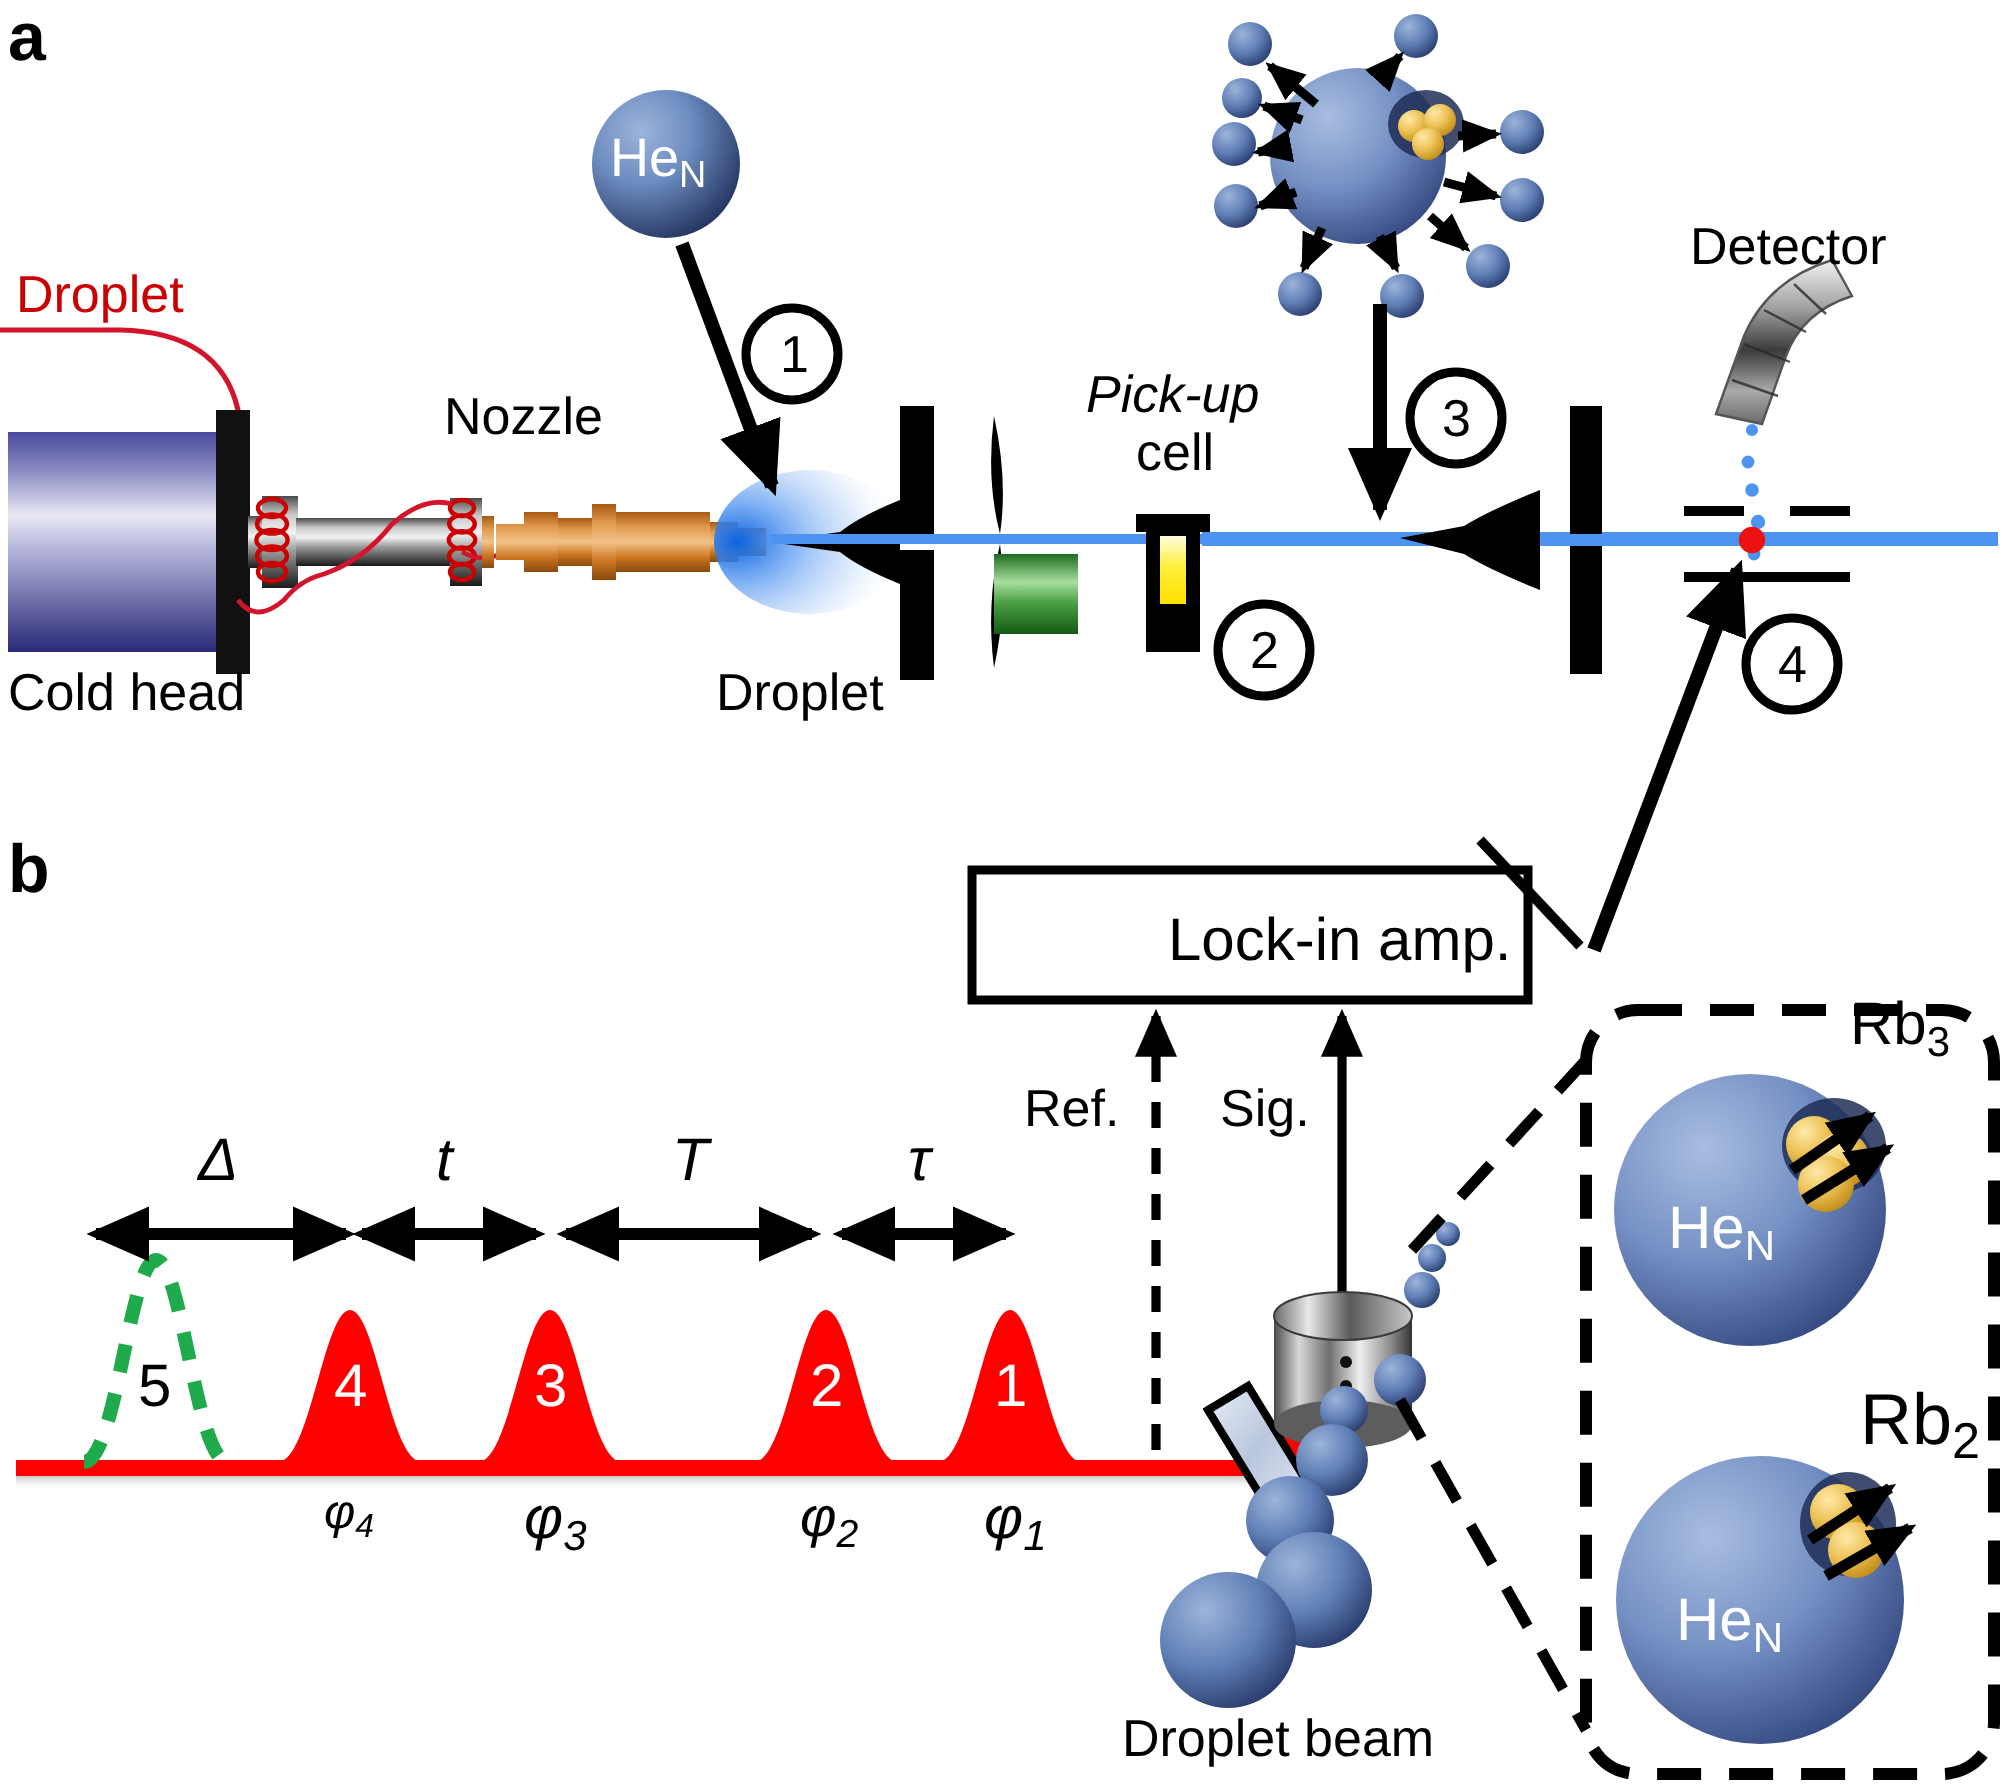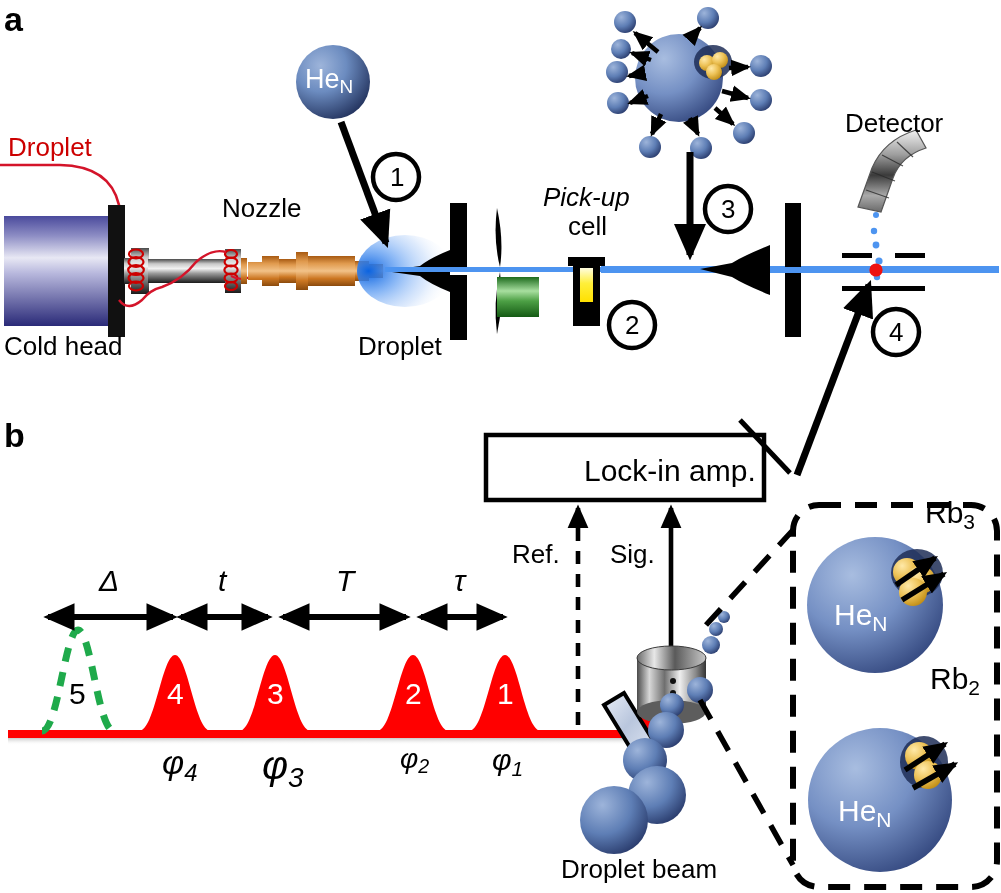--- a/index.html
+++ b/index.html
@@ -361,23 +361,23 @@
 <div class="lbl" style="left:218px;top:566px;font-size:30px;font-style:italic;">t</div>
 <div class="lbl" style="left:336px;top:566px;font-size:30px;font-style:italic;">T</div>
 <div class="lbl" style="left:454px;top:566px;font-size:30px;font-style:italic;">τ</div>
 
 <div class="lbl" style="left:69px;top:679px;font-size:30px;">5</div>
 <div class="lbl" style="left:167px;top:679px;font-size:30px;color:#fff;">4</div>
 <div class="lbl" style="left:267px;top:679px;font-size:30px;color:#fff;">3</div>
 <div class="lbl" style="left:405px;top:679px;font-size:30px;color:#fff;">2</div>
 <div class="lbl" style="left:497px;top:679px;font-size:30px;color:#fff;">1</div>
 
-<div class="lbl" style="left:162px;top:745px;font-size:34px;font-style:italic;"><span>φ</span><span class="sub">4</span></div>
-<div class="lbl" style="left:262px;top:745px;font-size:40px;font-style:italic;"><span>φ</span><span class="sub">3</span></div>
+<div class="lbl" style="left:162px;top:745px;font-size:24px;font-style:italic;"><span>φ</span><span class="sub">4</span></div>
+<div class="lbl" style="left:262px;top:745px;font-size:30px;font-style:italic;"><span>φ</span><span class="sub">3</span></div>
 <div class="lbl" style="left:400px;top:745px;font-size:28px;font-style:italic;"><span>φ</span><span class="sub">2</span></div>
 <div class="lbl" style="left:492px;top:745px;font-size:30px;font-style:italic;"><span>φ</span><span class="sub">1</span></div>
 
 <div class="lbl" style="left:834px;top:600px;color:#fff;font-size:30px;"><span>He</span><span class="sub">N</span></div>
 <div class="lbl" style="left:838px;top:796px;color:#fff;font-size:30px;"><span>He</span><span class="sub">N</span></div>
 <div class="lbl" style="left:925px;top:498px;font-size:30px;"><span>Rb</span><span class="sub">3</span></div>
-<div class="lbl" style="left:930px;top:664px;font-size:30px;"><span>Rb</span><span class="sub">2</span></div>
+<div class="lbl" style="left:930px;top:692px;font-size:36px;"><span>Rb</span><span class="sub">2</span></div>
 
 </div>
 
 </body></html>

